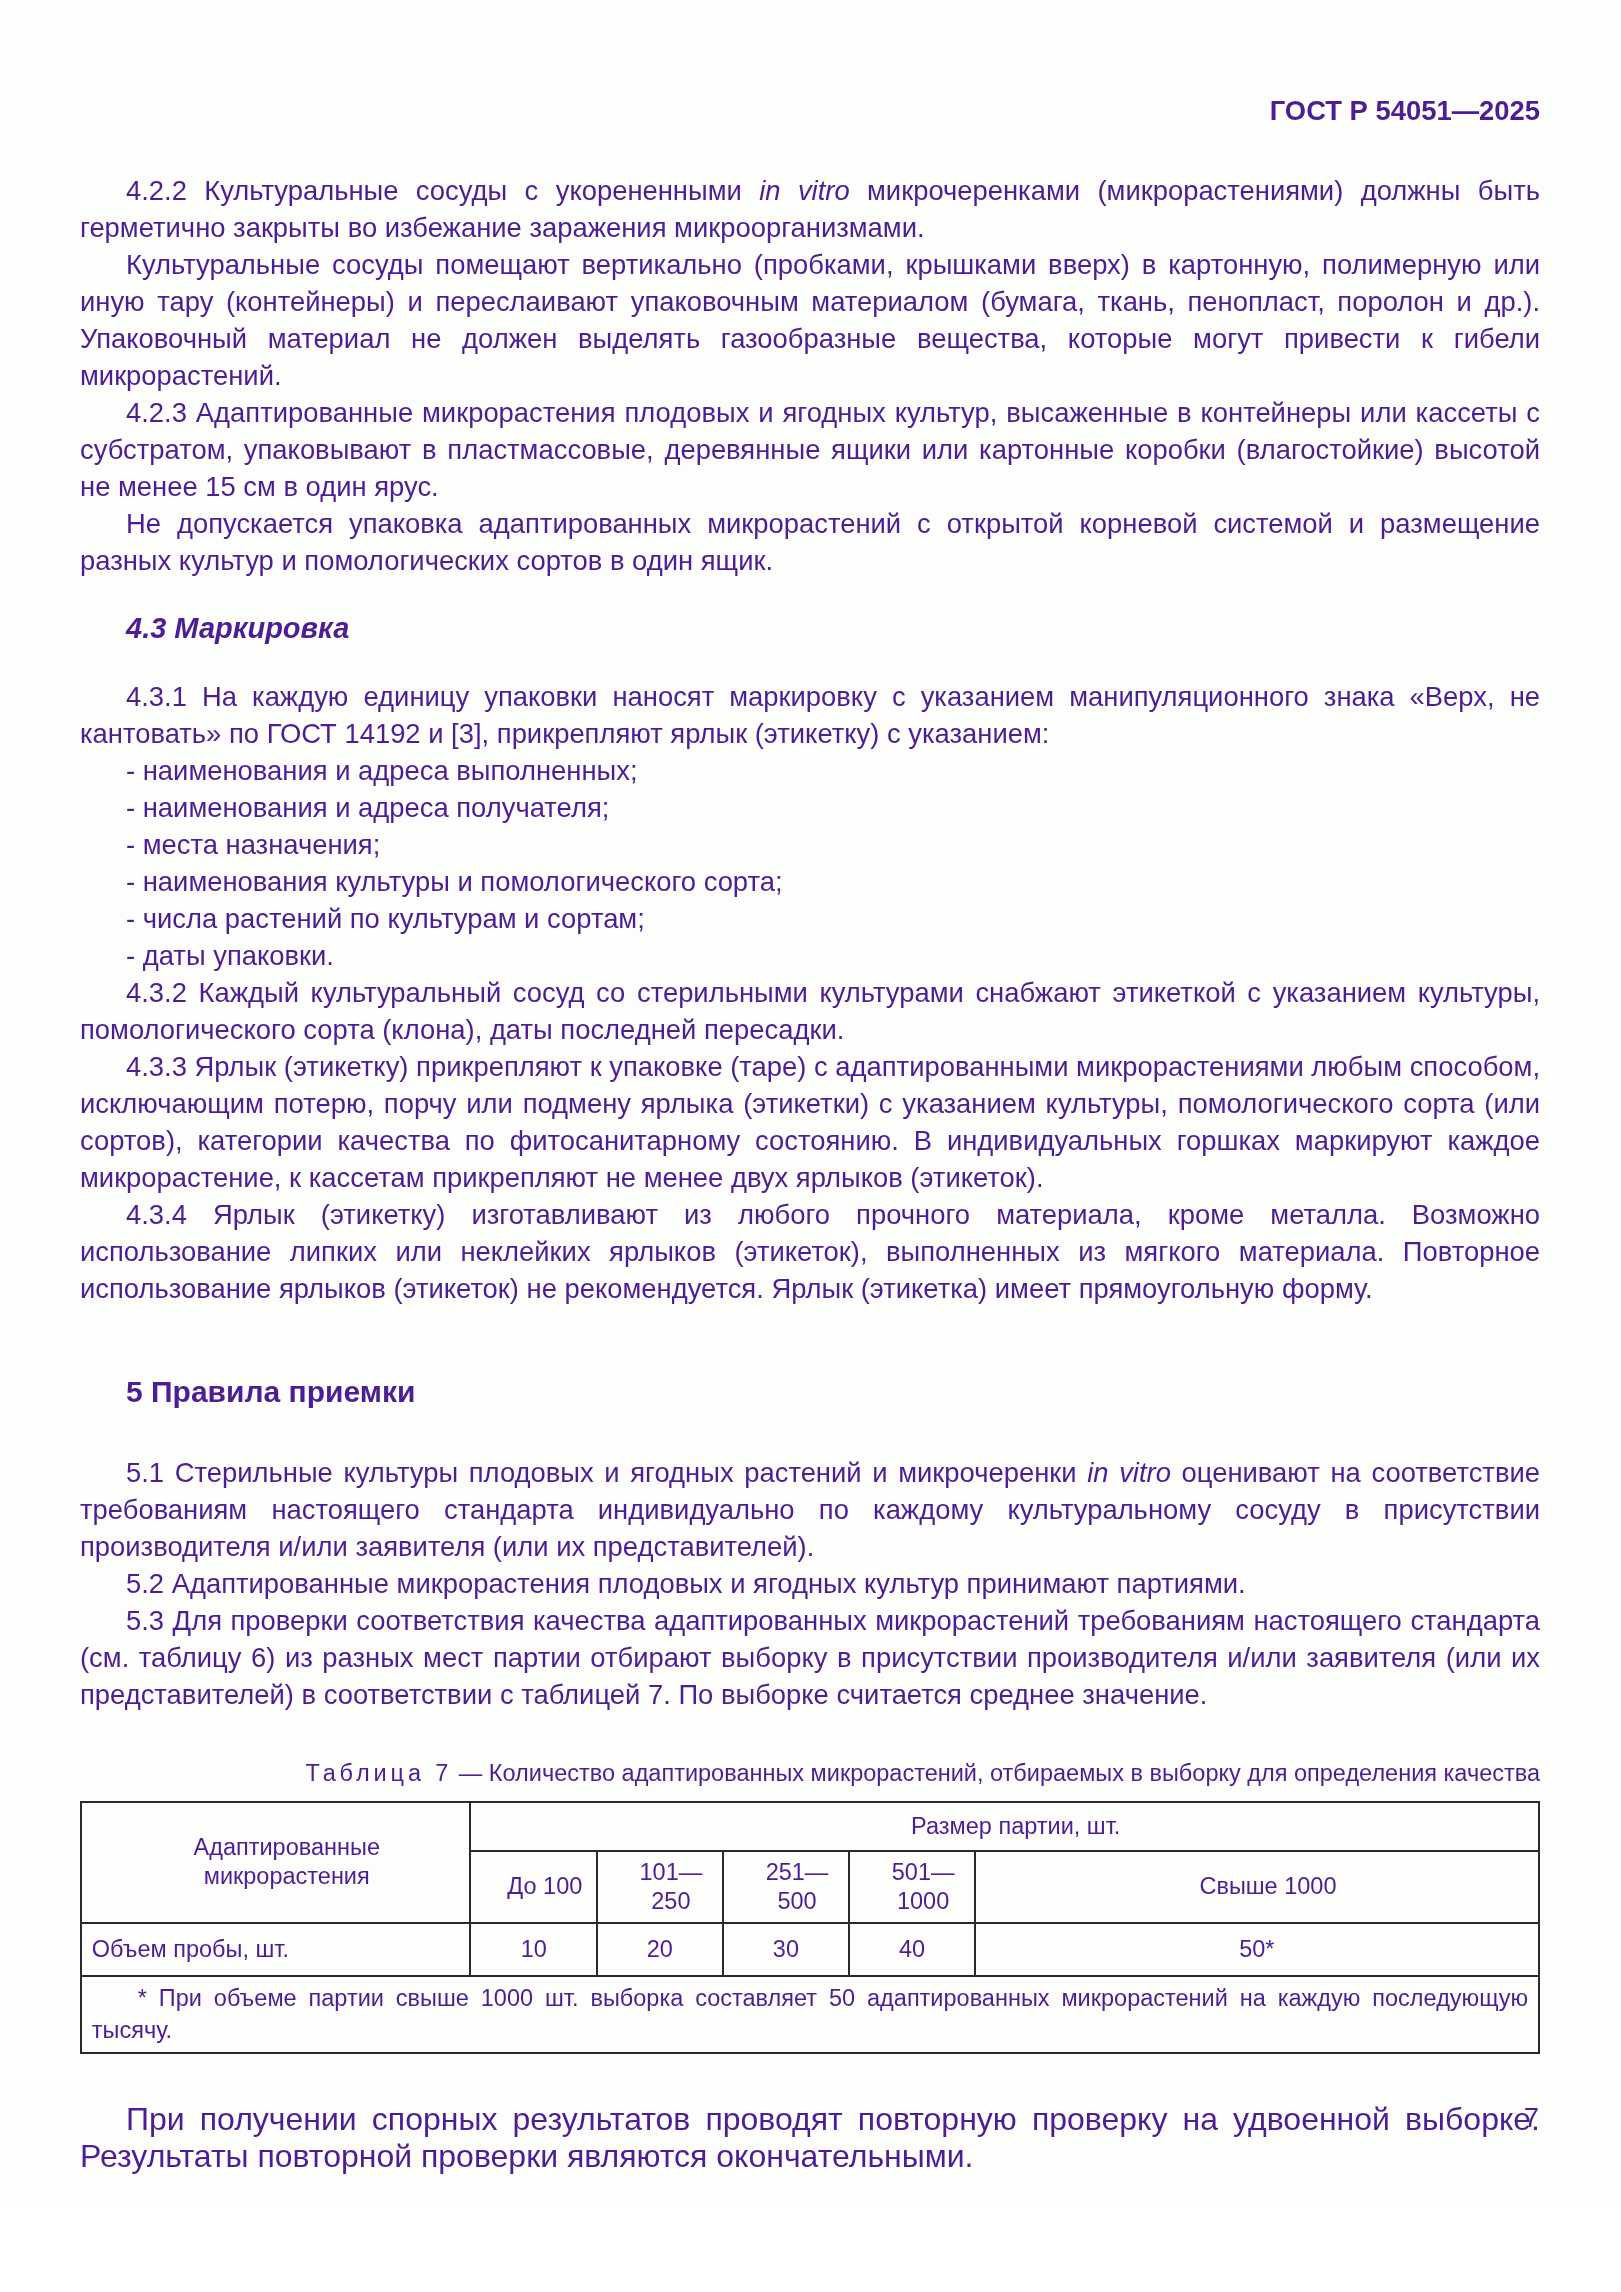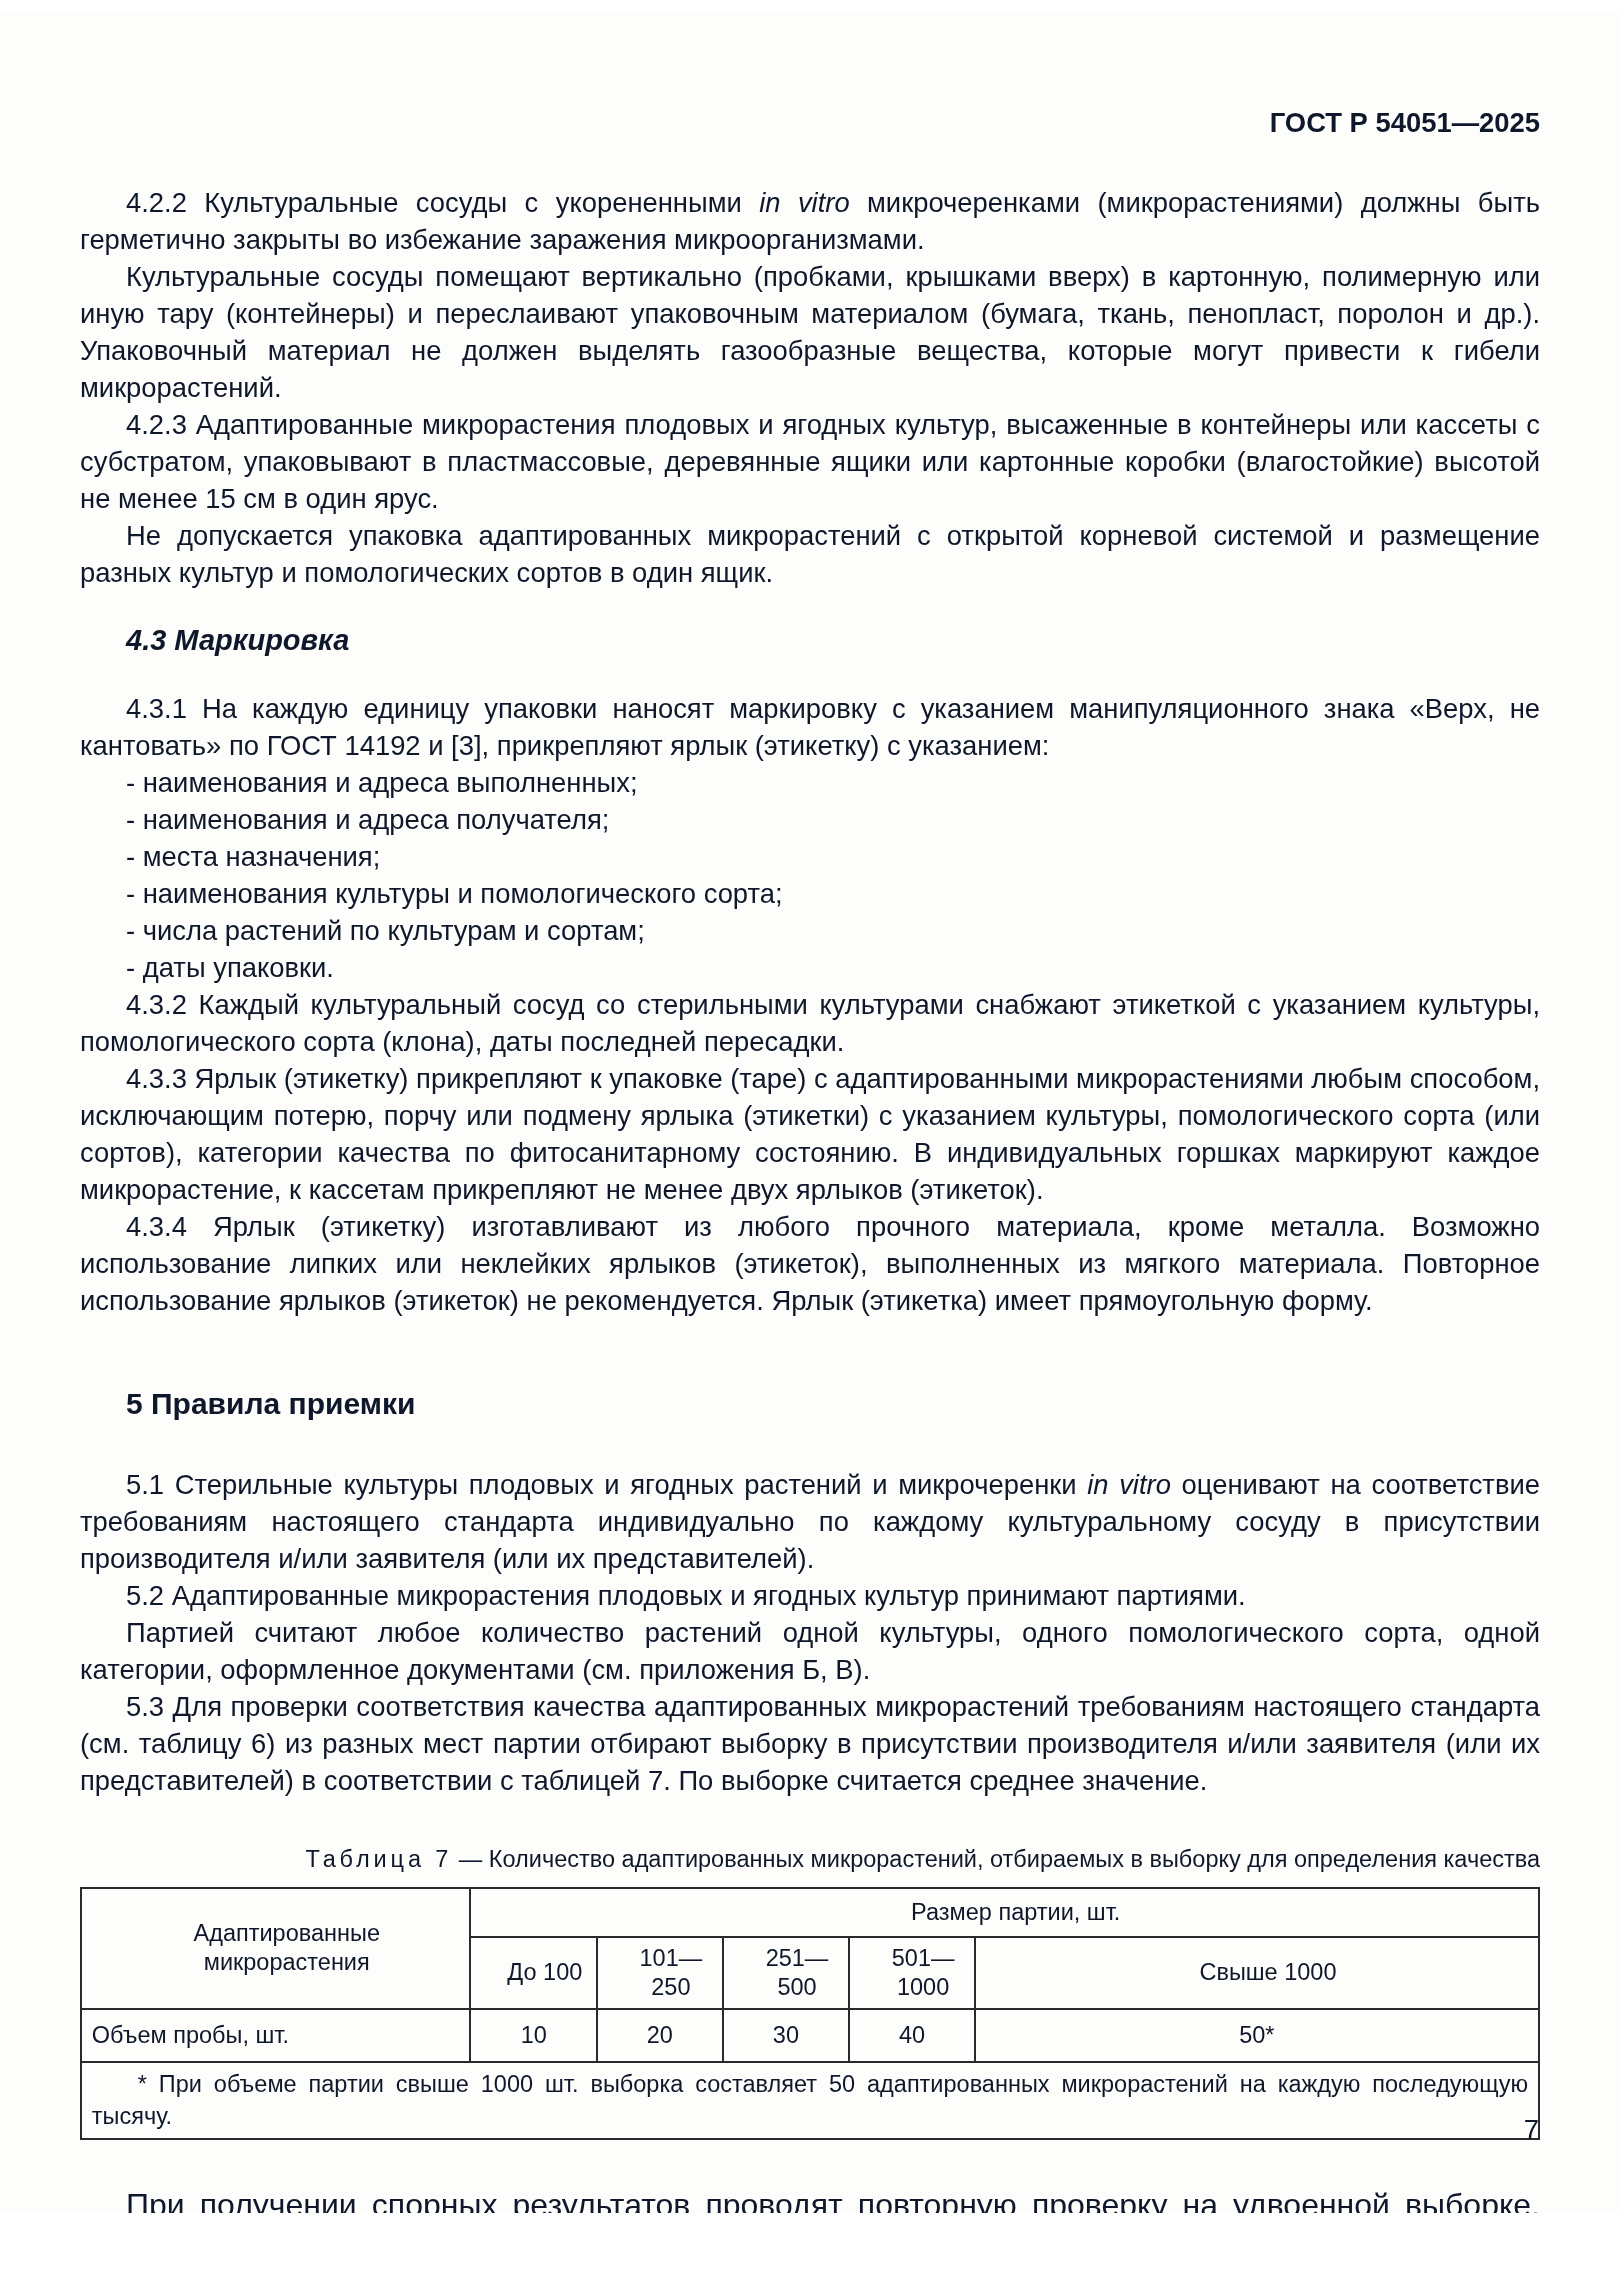--- a/index.html
+++ b/index.html
@@ -1,24 +1,24 @@
 <!DOCTYPE html>
 <html lang="ru"><head>
 <meta charset="utf-8">
 <style>
   * { box-sizing: border-box; }
   html, body { margin: 0; padding: 0; background: #ffffff; }
   .page {
     position: relative;
     width: 1621px;
     height: 2201px;
-    margin: 12px auto;
+    margin: 0 auto;
     background: #fdfdfc;
     font-family: "Liberation Sans", sans-serif;
-    color: #0f172a;
+    color: #4c1d95;
     overflow: hidden;
   }
   .content {
     position: absolute;
     left: 80px;
     top: 94px;
     width: 1460px;
   }
   .doc-number {
     text-align: right;
@@ -140,21 +140,20 @@
     <p class="body">4.3.3 Ярлык (этикетку) прикрепляют к упаковке (таре) с адаптированными микрорастениями любым способом, исключающим потерю, порчу или подмену ярлыка (этикетки) с указанием культуры, помологического сорта (или сортов), категории качества по фитосанитарному состоянию. В индивидуальных горшках маркируют каждое микрорастение, к кассетам прикрепляют не менее двух ярлыков (этикеток).</p>
 
     <p class="body">4.3.4 Ярлык (этикетку) изготавливают из любого прочного материала, кроме металла. Возможно использование липких или неклейких ярлыков (этикеток), выполненных из мягкого материала. Повторное использование ярлыков (этикеток) не рекомендуется. Ярлык (этикетка) имеет прямоугольную форму.</p>
 
     <div class="sec-heading">5 Правила приемки</div>
 
     <p class="body"><span>5.1 Стерильные культуры плодовых и ягодных растений и микрочеренки </span><em class="term">in vitro</em><span> оценивают на соответствие требованиям настоящего стандарта индивидуально по каждому культуральному сосуду в присутствии производителя и/или заявителя (или их представителей).</span></p>
 
     <p class="body">5.2 Адаптированные микрорастения плодовых и ягодных культур принимают партиями.</p>
 
-    <p class="body">Партией считают любое количество растений одной культуры, одного помологического сорта, одной категории, оформленное документами (см. приложения Б, В).</p>
 
     <p class="body">5.3 Для проверки соответствия качества адаптированных микрорастений требованиям настоящего стандарта (см. таблицу 6) из разных мест партии отбирают выборку в присутствии производителя и/или заявителя (или их представителей) в соответствии с таблицей 7. По выборке считается среднее значение.</p>
 
     <div class="tbl-caption"><span class="spaced">Таблица 7</span> <span>—</span> <span>Количество адаптированных микрорастений, отбираемых в выборку для определения качества</span></div>
 
     <table class="t7">
       <colgroup>
         <col style="width:26.7%">
         <col style="width:8.7%">
         <col style="width:8.6%">

